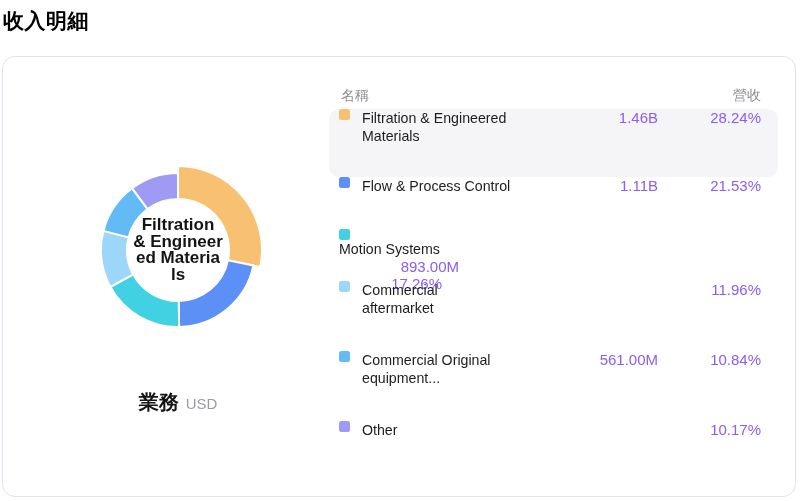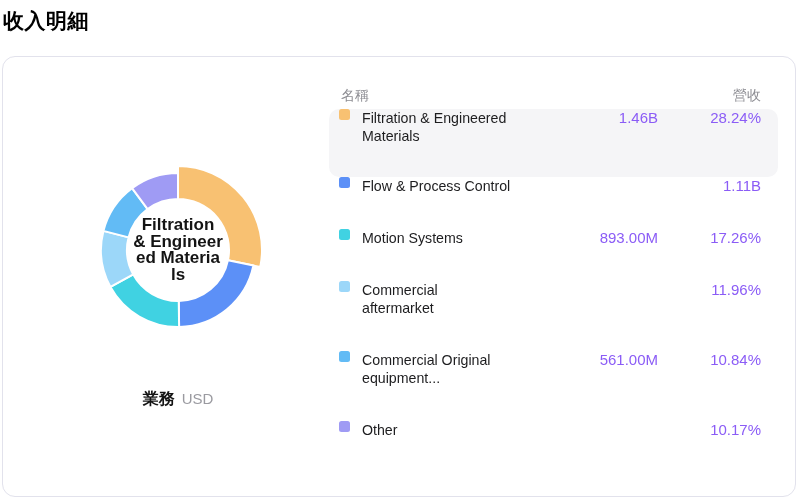--- a/index.html
+++ b/index.html
@@ -7,21 +7,21 @@
   .page-title{margin:1px;padding:6px 0 0 2px;font-size:21px;font-weight:700;color:#000;letter-spacing:.5px;}
   .card{position:absolute;left:2px;top:56px;width:794px;height:441px;background:#fff;
     border:1px solid #e2e2ec;border-radius:13px;box-sizing:border-box;}
   
   .chart-wrap{position:absolute;left:65px;top:83px;width:220px;height:220px;}
   .chart-wrap svg{position:absolute;left:0;top:0;}
   .chart-center-label{position:absolute;left:0;top:0;width:220px;height:220px;display:flex;
     align-items:center;justify-content:center;text-align:center;font-size:17px;line-height:16.5px;
     font-weight:700;color:#141414;white-space:pre-line;pointer-events:none;}
   .chart-caption{position:absolute;left:65px;top:332px;width:220px;text-align:center;}
-  .chart-caption .dim{font-size:16px;font-weight:700;color:#141414;}
+  .chart-caption .dim{font-size:20px;font-weight:700;color:#141414;}
   .chart-caption .unit{font-size:15px;font-weight:400;color:#9a9aa0;margin-left:7px;}
   
   .tbl{position:absolute;left:326px;top:0;width:449px;}
   .tbl-header{display:flex;align-items:center;box-sizing:border-box;padding:26px 17px 0 12px;height:52px;
     font-size:14px;color:#8d8d93;}
   .col-name{flex:1;text-align:left;min-width:0;}
   .col-rev{width:120px;text-align:right;flex-shrink:0;}
   .col-pct{width:103px;text-align:right;flex-shrink:0;}
   .tbl-rows{display:flex;flex-direction:column;}
   .row{display:flex;box-sizing:border-box;padding:0 17px 0 10px;border-radius:10px;
@@ -67,22 +67,23 @@
           <span class="marker" style="background: rgb(248, 193, 114);"></span>
           <span class="col-name">Filtration &amp; Engineered
 Materials</span>
           <span class="col-rev">1.46B</span>
           <span class="col-pct">28.24%</span>
         </div>
         <div class="row" style="height: 52px;">
           <span class="marker" style="background: rgb(92, 144, 247);"></span>
           <span class="col-name">Flow &amp; Process Control</span>
           <span class="col-rev">1.11B</span>
+          <span class="col-pct">21.53%</span>
         </div>
-        <div class="row" style="height: 52px;">
+        <div class="row" style="height: 52px; flex-direction: column;">
           <span class="marker" style="background: rgb(64, 210, 226);"></span>
           <span class="col-name">Motion Systems</span>
           <span class="col-rev">893.00M</span>
           <span class="col-pct">17.26%</span>
         </div>
         <div class="row" style="height: 70px;">
           <span class="marker" style="background: rgb(156, 215, 249);"></span>
           <span class="col-name">Commercial
 aftermarket</span>
           <span class="col-pct">11.96%</span>

